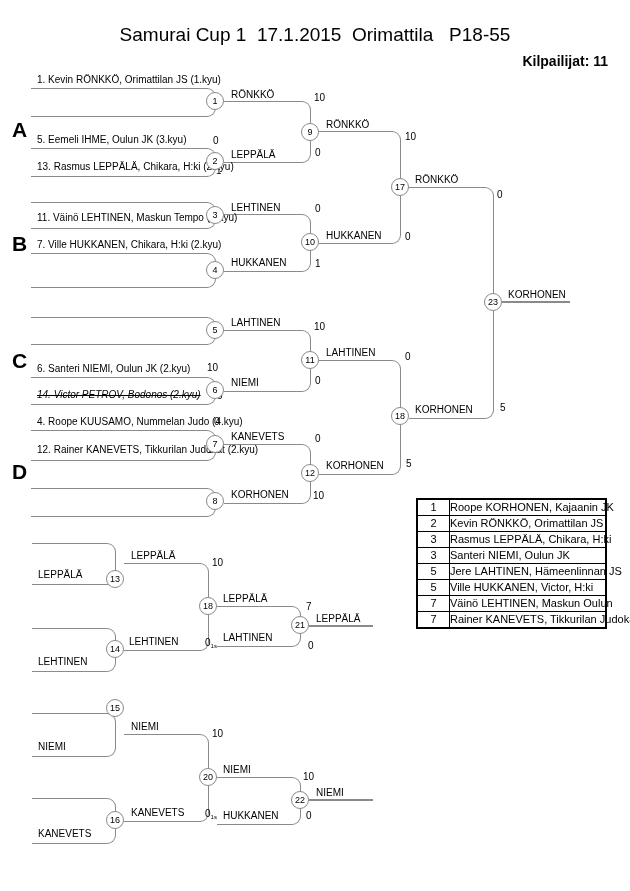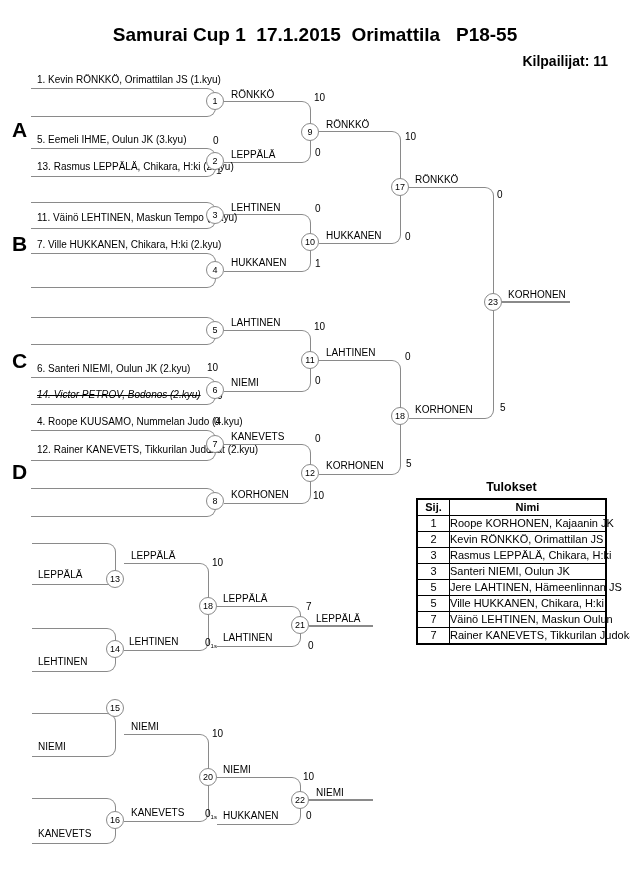--- a/index.html
+++ b/index.html
@@ -1,19 +1,19 @@
 <!DOCTYPE html>
 <html><head>
 <meta charset="utf-8">
 <style>
   html,body{margin:0;padding:0;background:#fff;}
   #stage{position:relative;width:630px;height:891px;background:#fff;overflow:hidden;
          font-family:"Liberation Sans",sans-serif;color:#000;}
   .title{position:absolute;left:0;right:0;top:24px;text-align:center;
-         font-size:19px;font-weight:bold;white-space:pre;}
+         font-size:19px;font-weight:normal;white-space:pre;}
   .competitors{position:absolute;right:22px;top:53px;font-size:14px;font-weight:bold;}
   .pool{position:absolute;font-size:21px;font-weight:bold;}
   .t{position:absolute;font-size:10px;white-space:nowrap;line-height:12px;}
   .strike{text-decoration:line-through;}
   .sub{font-size:6px;vertical-align:-2px;}
   .bx{position:absolute;border:1.5px solid #8a8a8a;border-left:none;
       border-radius:0 9px 9px 0;}
   .hl{position:absolute;height:1.5px;background:#8a8a8a;}
   .cir{position:absolute;width:18px;height:18px;box-sizing:border-box;background:#fff;
        border:1.5px solid #8a8a8a;border-radius:50%;display:flex;align-items:center;
@@ -159,27 +159,22 @@
   <div class="t" style="left:500px;top:402px;">5</div>
   <div class="t" style="left:212px;top:557px;">10</div>
   <div class="t" style="left:205px;top:637px;"><span>0</span><span class="sub">1s</span></div>
   <div class="t" style="left:306px;top:601px;">7</div>
   <div class="t" style="left:308px;top:640px;">0</div>
   <div class="t" style="left:212px;top:728px;">10</div>
   <div class="t" style="left:205px;top:808px;"><span>0</span><span class="sub">1s</span></div>
   <div class="t" style="left:303px;top:771px;">10</div>
   <div class="t" style="left:306px;top:810px;">0</div>
 
-  <div class="res-title">Tulokset</div>
   <table class="res">
     <tbody>
-        <tr>
-      <th style="width:31px;">Sij.</th>
-      <th>Nimi</th>
-    </tr>
     <tr>
       <td class="rank">1</td>
       <td class="nm">Roope KORHONEN, Kajaanin JK</td>
     </tr>
     <tr>
       <td class="rank">2</td>
       <td class="nm">Kevin RÖNKKÖ, Orimattilan JS</td>
     </tr>
     <tr>
       <td class="rank">3</td>
@@ -188,21 +183,21 @@
     <tr>
       <td class="rank">3</td>
       <td class="nm">Santeri NIEMI, Oulun JK</td>
     </tr>
     <tr>
       <td class="rank">5</td>
       <td class="nm">Jere LAHTINEN, Hämeenlinnan JS</td>
     </tr>
     <tr>
       <td class="rank">5</td>
-      <td class="nm">Ville HUKKANEN, Chikara, H:ki</td>
+      <td class="nm">Ville HUKKANEN, Victor, H:ki</td>
     </tr>
     <tr>
       <td class="rank">7</td>
       <td class="nm">Väinö LEHTINEN, Maskun Oulun</td>
     </tr>
     <tr>
       <td class="rank">7</td>
       <td class="nm">Rainer KANEVETS, Tikkurilan Judokat</td>
     </tr>
   </tbody>

